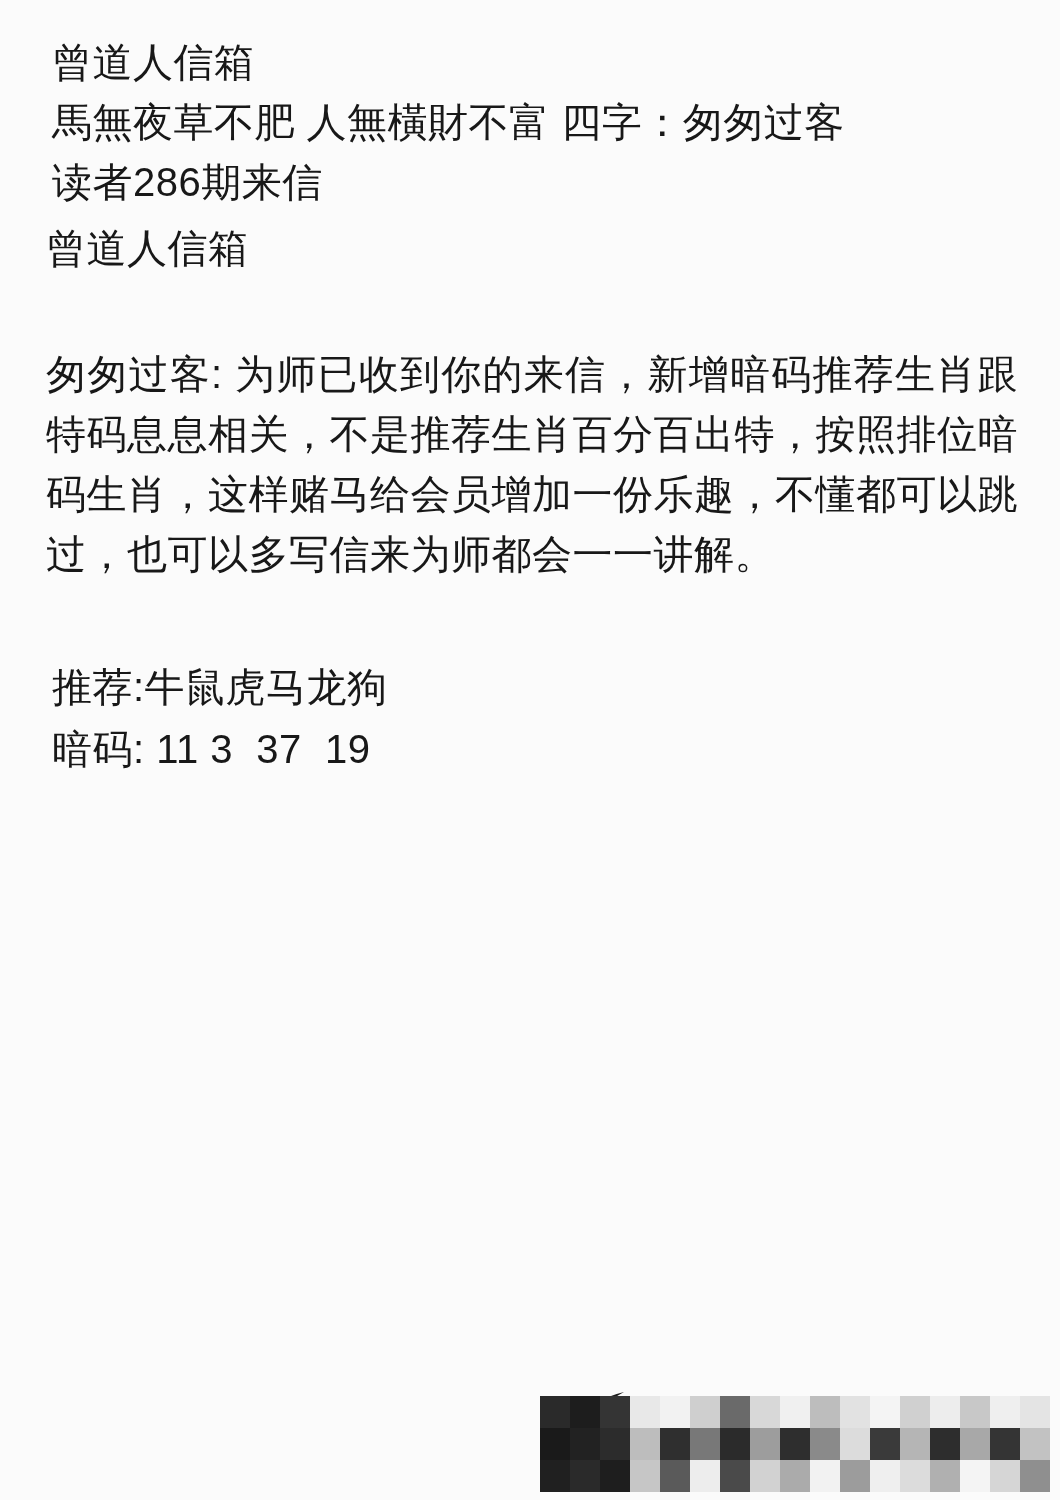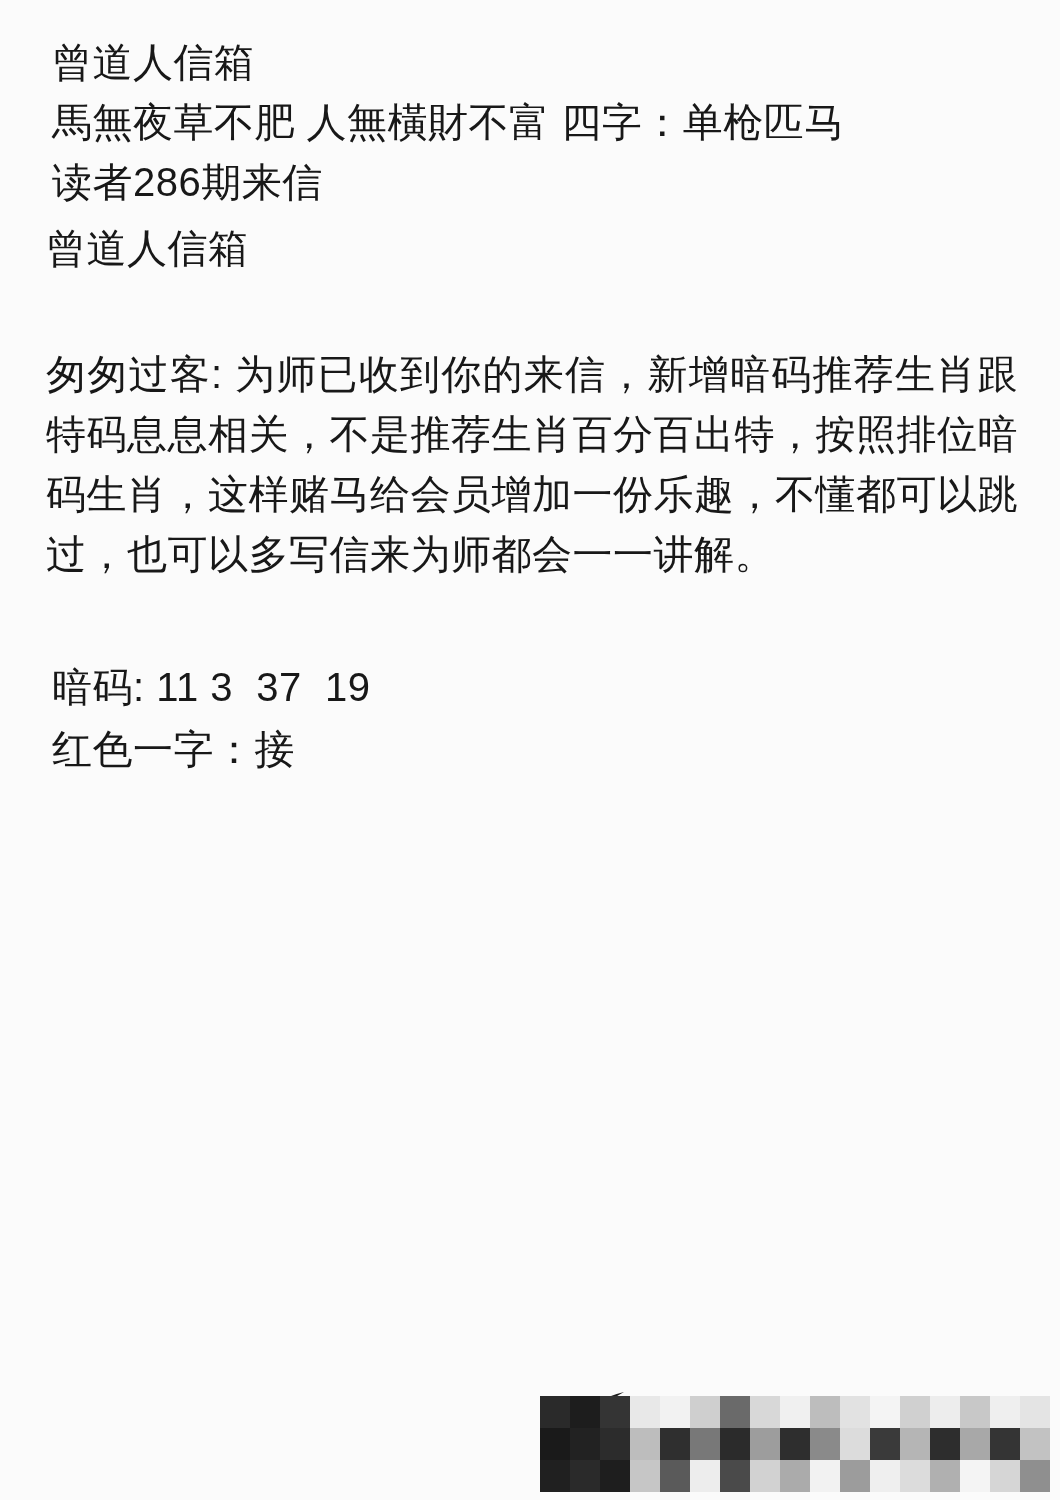--- a/index.html
+++ b/index.html
@@ -78,36 +78,36 @@
   }
   .swoosh svg { display:block; }
 </style>
 </head>
 <body>
 
 <div class="page">
 
   <div class="block">
     <div class="line">曾道人信箱</div>
-    <div class="line">馬無夜草不肥 人無橫財不富 四字：单枪匹马</div>
+    <div class="line">馬無夜草不肥 人無橫財不富 四字：匆匆过客</div>
     <div class="line">读者286期来信</div>
   </div>
 
 
   <div class="line">曾道人信箱</div>
 
   <div class="gap-big"></div>
 
   <div class="para">匆匆过客: 为师已收到你的来信，新增暗码推荐生肖跟特码息息相关，不是推荐生肖百分百出特，按照排位暗码生肖，这样赌马给会员增加一份乐趣，不懂都可以跳过，也可以多写信来为师都会一一讲解。</div>
 
   <div class="gap-big"></div>
 
   <div class="block footer-block">
+    <div class="line">推荐:牛鼠虎马龙狗</div>
     <div class="line">暗码: 11 3  37  19</div>
-    <div class="line">红色一字：接</div>
   </div>
 
   <div class="swoosh">
     <svg width="90" height="70" viewBox="0 0 90 70">
       <path d="M5 66 C 18 40, 44 12, 84 2 C 56 18, 30 42, 18 68 Z" fill="#1c1c1c"></path>
     </svg>
   </div>
 
   <div class="mosaic">
     <div class="mosaic-grid">

